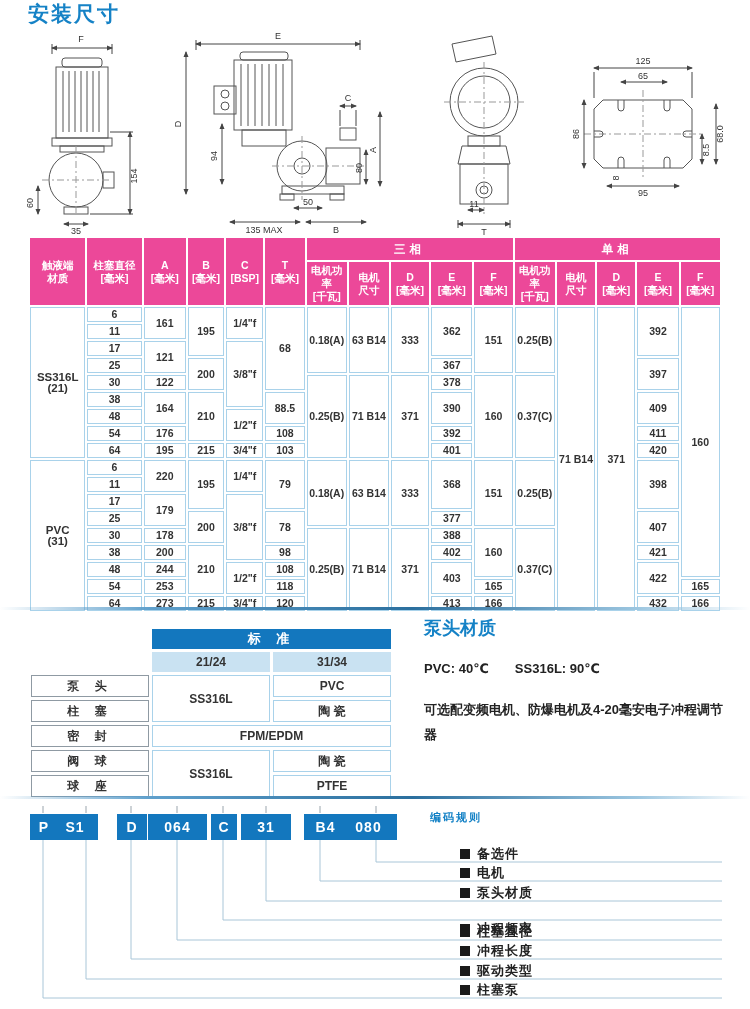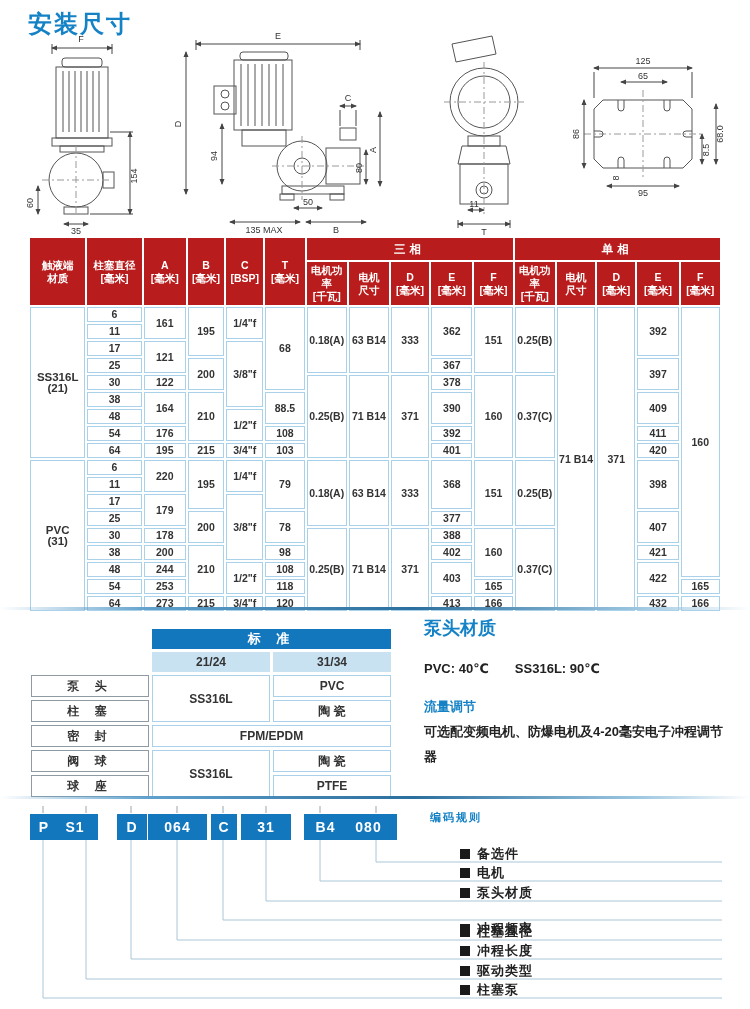--- a/index.html
+++ b/index.html
@@ -1,26 +1,26 @@
 <!DOCTYPE html>
 <html><head>
 <meta charset="utf-8">
 <style>
   html,body{margin:0;padding:0;background:#fff;}
   .page{position:relative;width:750px;height:1009px;background:#fff;overflow:hidden;
         font-family:"Liberation Sans","DejaVu Sans",sans-serif;color:#2b2b2b;}
   .blue-h{color:#1582c6;font-weight:bold;}
-  .page-title{position:absolute;left:28px;top:8px;font-size:24px;letter-spacing:2px;}
+  .page-title{position:absolute;left:28px;top:0;font-size:21px;letter-spacing:2px;}
   .drawings{position:absolute;left:0;top:28px;width:750px;height:210px;}
   .drawings text{font-size:9px;fill:#333;font-family:"Liberation Sans",sans-serif;}
   .sep{position:absolute;left:0;width:750px;height:3px;
        background:linear-gradient(90deg,rgba(190,220,240,0),#5fa0cc 20%,#2b6f9e 55%,#9cc6e0 85%,rgba(190,220,240,0));}
   
   .spec{position:absolute;left:28px;top:236px;width:694px;border-collapse:separate;border-spacing:2px;table-layout:fixed;}
-  .spec th{background:#b91c1c;color:#fff;font-size:10.5px;font-weight:bold;white-space:pre-line;
+  .spec th{background:#ec4899;color:#fff;font-size:10.5px;font-weight:bold;white-space:pre-line;
            line-height:1.25;padding:2px 0;vertical-align:middle;}
   .spec th.group{height:18px;font-size:11.5px;letter-spacing:4px;}
   .spec td{background:#fff;border:1px solid #a9d2ea;text-align:center;vertical-align:middle;
            font-size:10.5px;font-weight:bold;color:#333;line-height:11px;height:11px;padding:1px 0;white-space:pre-line;}
   .spec td.mat{font-size:11.5px;}
   
   .std{position:absolute;left:28px;top:626px;border-collapse:separate;border-spacing:3px;table-layout:fixed;}
   .std td,.std th{height:18px;text-align:center;font-size:12px;font-weight:bold;vertical-align:middle;}
   .std th.main{background:#1377be;color:#fff;letter-spacing:6px;font-size:13px;}
   .std th.sub{background:#c9e2f2;color:#333;}
@@ -414,21 +414,20 @@
     <tr>
       <td class="lbl">球 座</td>
       <td class="val">PTFE</td>
     </tr>
   </tbody>
     </table>
 
   <div class="ph">
     <div class="t blue-h">泵头材质</div>
     <div class="v">PVC: 40℃　　SS316L: 90℃</div>
-    <div class="s blue-h">流量调节</div>
     <div class="p">可选配变频电机、防爆电机及4-20毫安电子冲程调节器</div>
   </div>
 
   <div class="sep" style="top:796px"></div>
 
   <svg class="conn" viewBox="0 0 750 209">
     <g stroke="#9aa5ad" stroke-width="1">
       <path d="M43,6 V13 M86,6 V13 M131,6 V13 M177,6 V13 M223,6 V13 M266,6 V13 M320,6 V13 M376,6 V13"></path>
     </g>
     <g stroke="#a9c6d8" stroke-width="1" fill="none">

